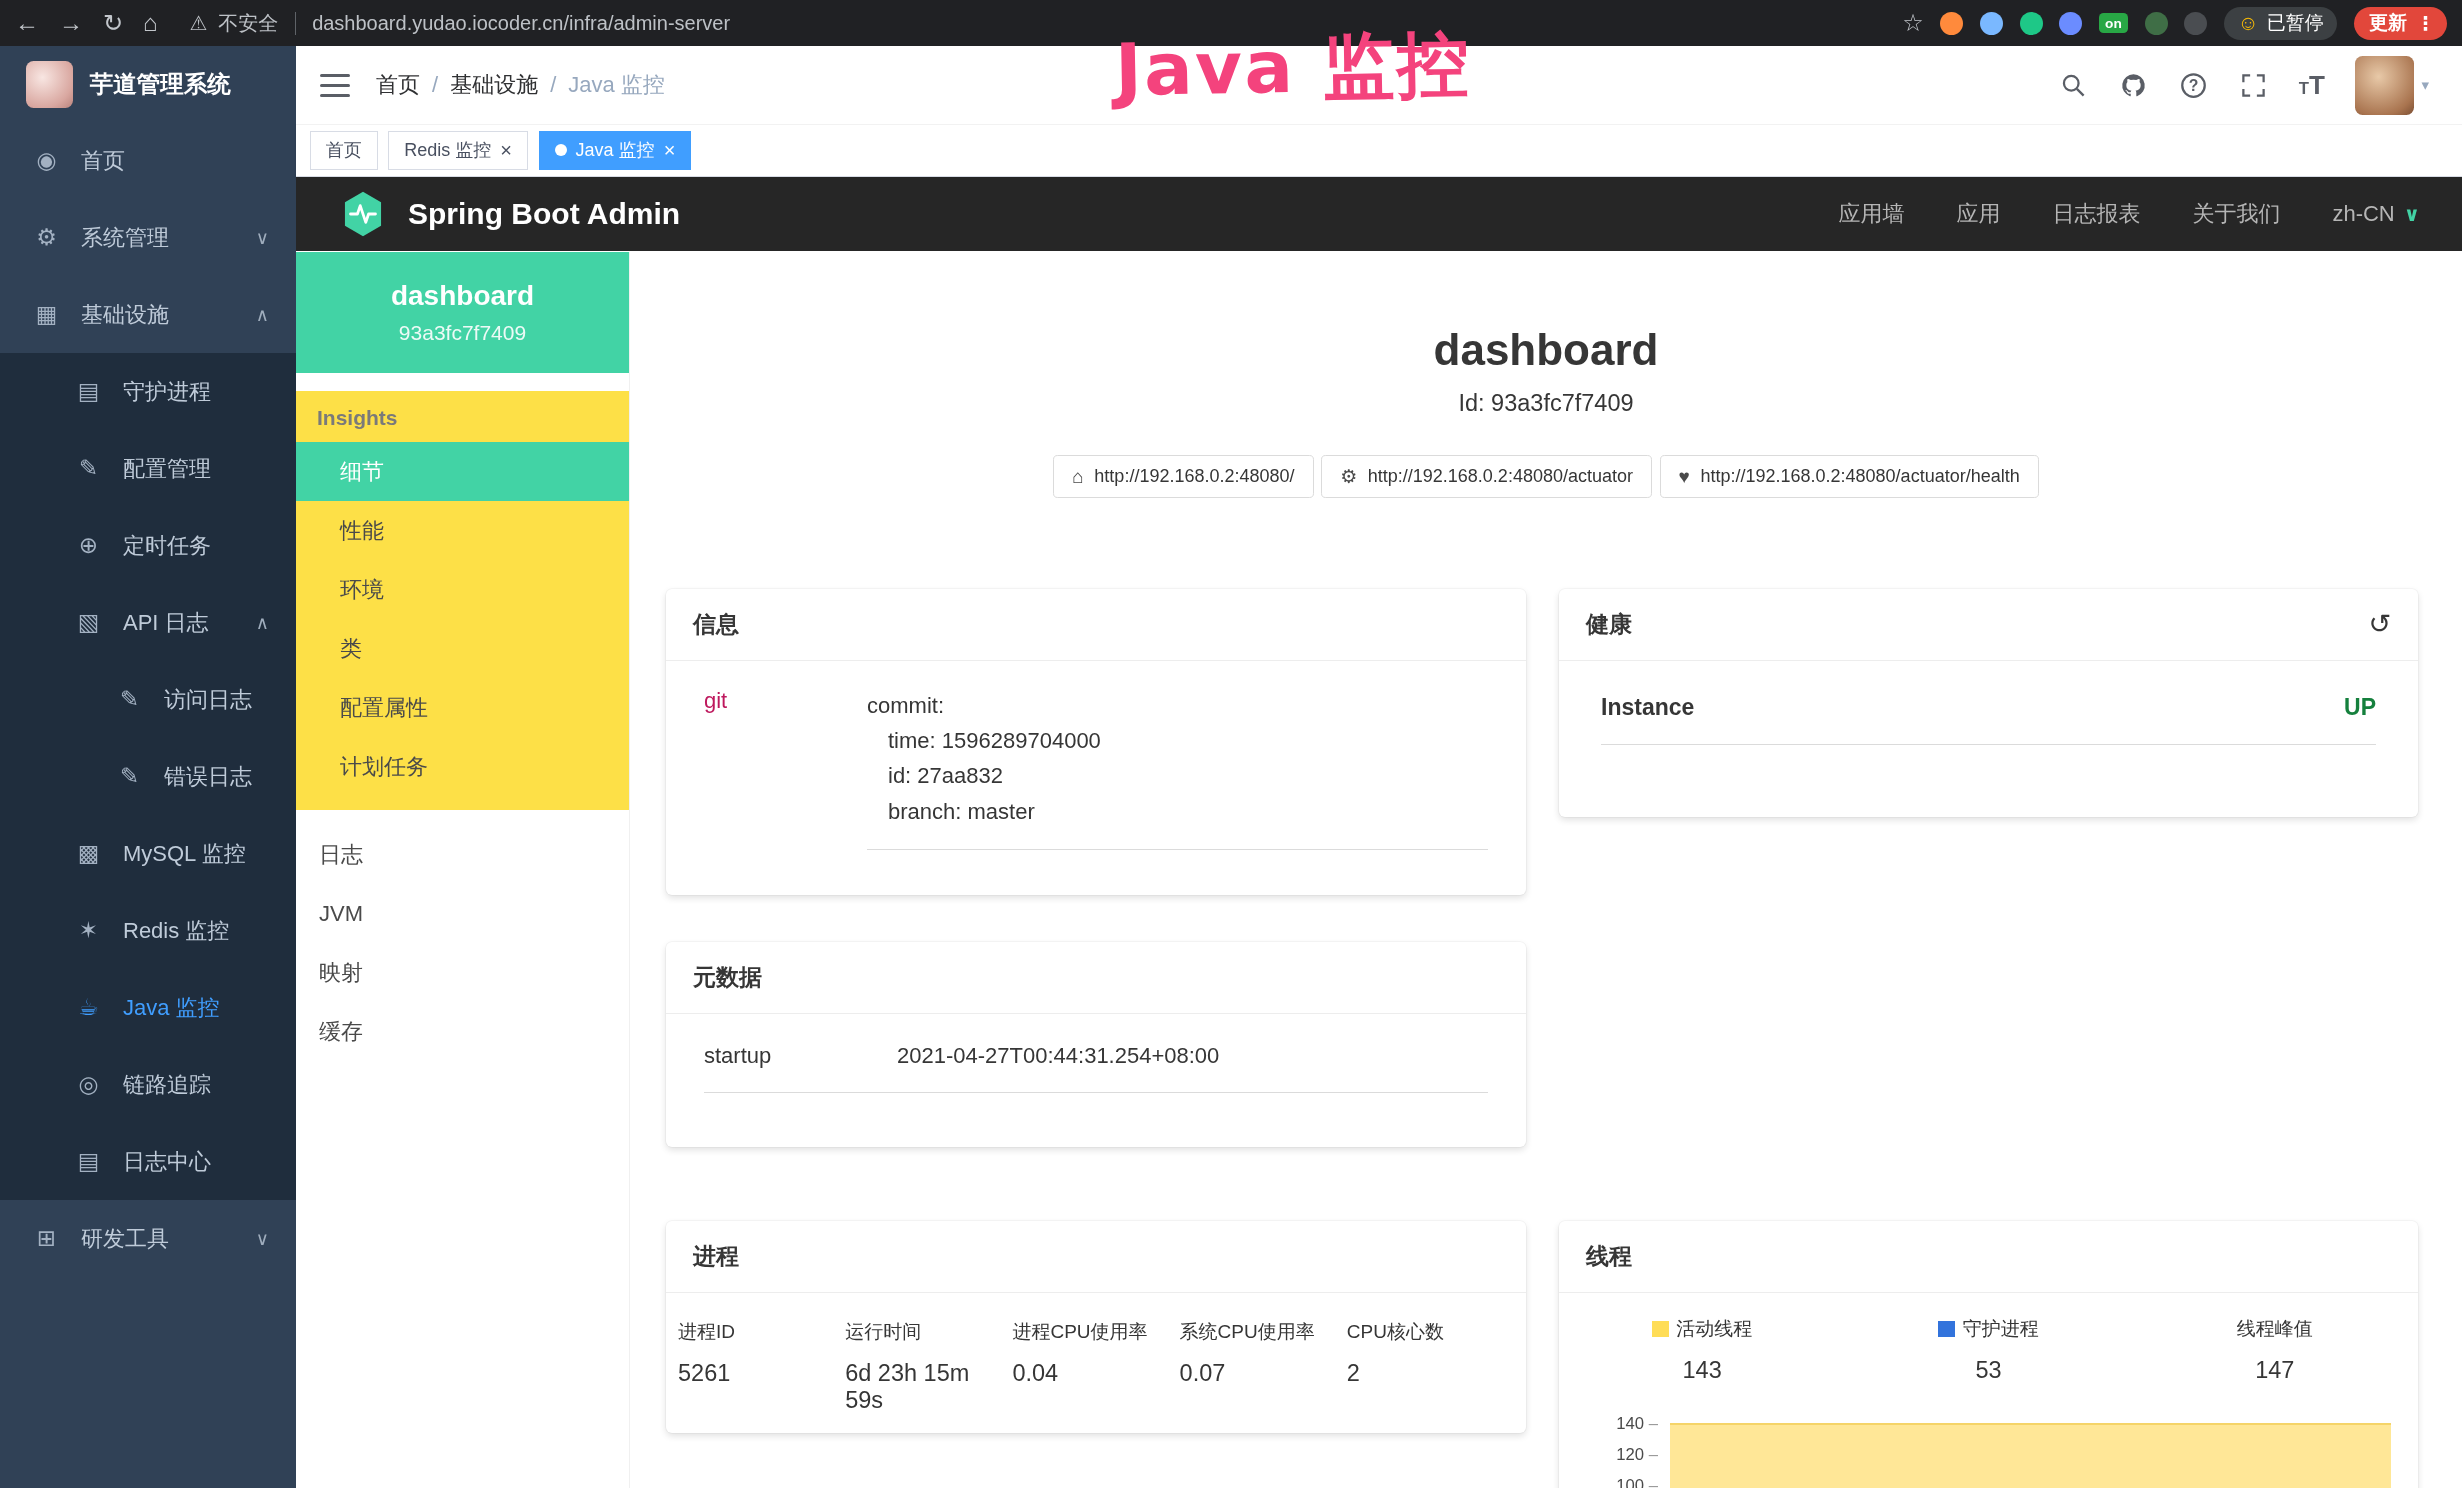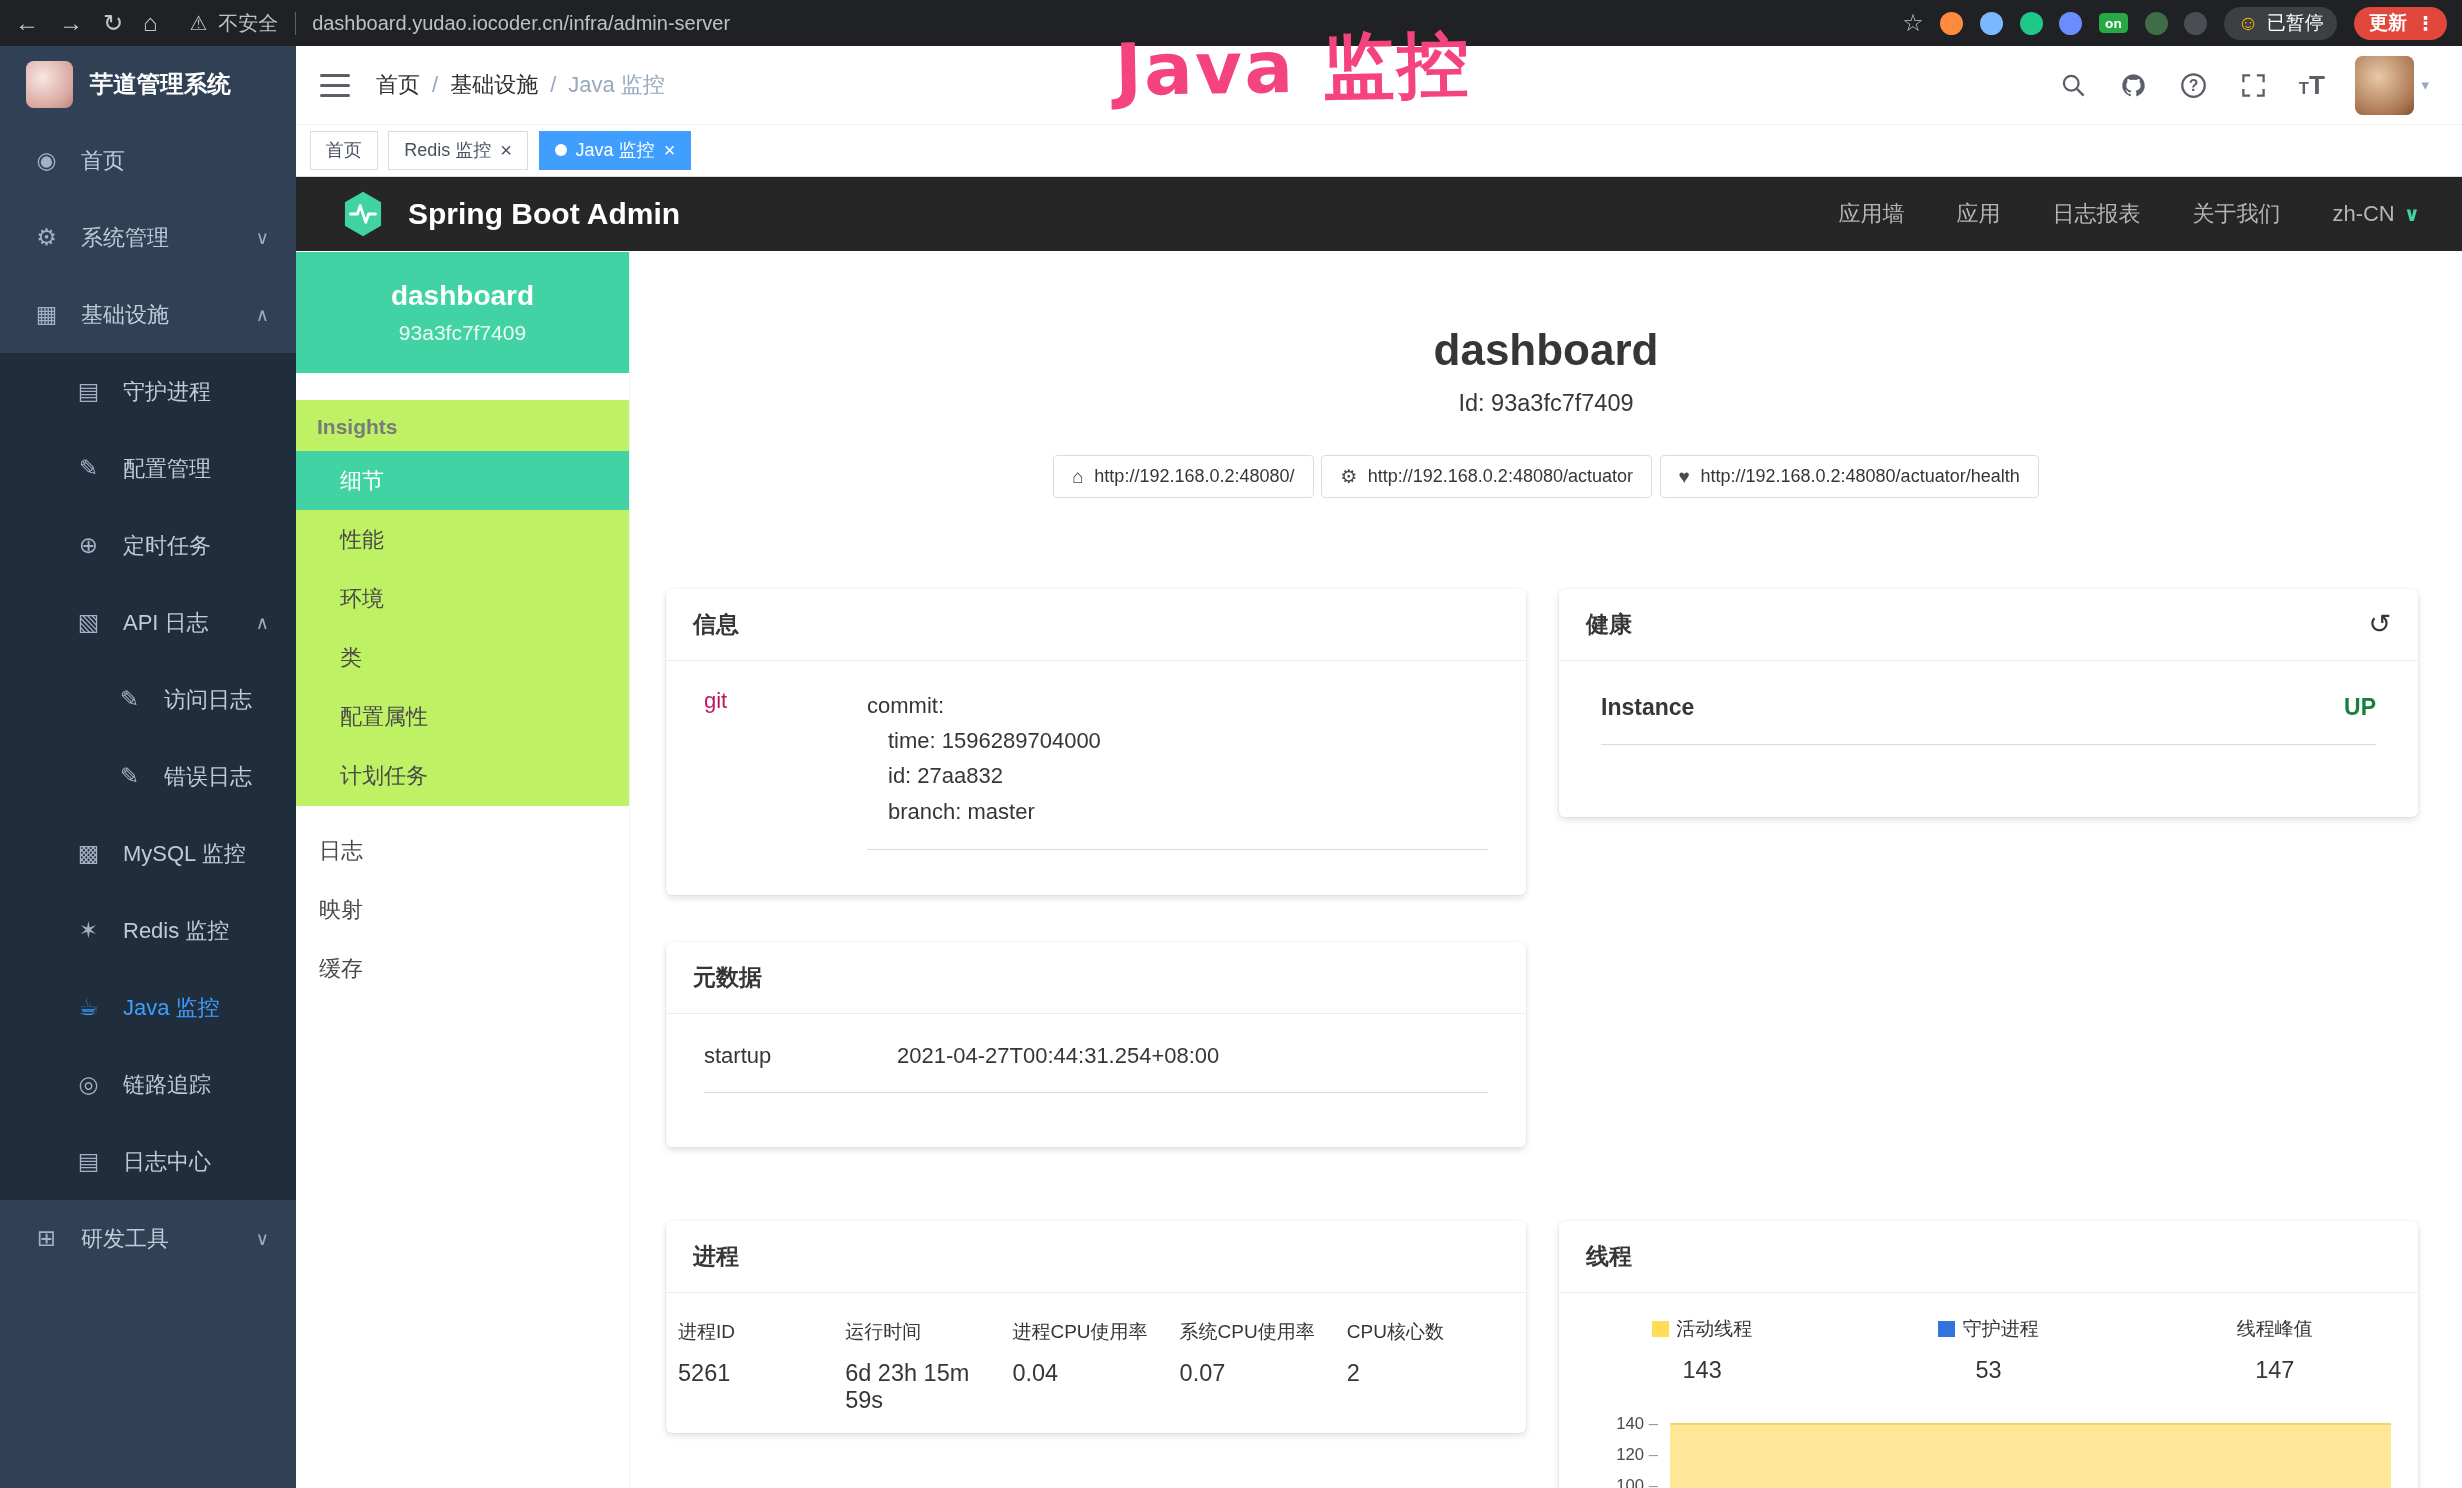--- a/index.html
+++ b/index.html
@@ -82,21 +82,21 @@
   .sba-nav-item { color:#b5b5b5; font-size:22px; cursor:pointer; }
   .sba-locale { display:flex; align-items:center; gap:9px; }
   .sba-locale .lchev { color:#42d3a5; font-size:20px; font-weight:bold; }
 
   .sba-body { position:absolute; left:296px; top:252px; right:0; bottom:0; display:flex; }
   .sba-sidebar { width:334px; background:#fff; border-right:0.8px solid #f0f0f0; flex:none; }
   .instance-head { height:121px; background:#42d3a5; color:#fff; display:flex; flex-direction:column;
     justify-content:center; align-items:center; gap:9px; cursor:pointer; }
   .instance-name { font-size:28px; font-weight:bold; }
   .instance-id { font-size:21px; opacity:.9; }
-  .menu-section { margin-top:27px; background:#bef264; padding-bottom:1px; }
+  .menu-section { margin-top:18px; background:#fde047; padding-bottom:14px; }
   .menu-label { color:#7a7a7a; font-weight:bold; font-size:21px; padding:15px 21px 12px; }
   .menu-sub-item { height:59px; display:flex; align-items:center; padding-left:44px; font-size:22px; color:#4a4a4a; cursor:pointer;font-family:Liberation Serif, serif; }
   .menu-sub-item.active { background:#42d3a5; color:#fff; }
   .menu-root { margin-top:15px; }
   .menu-root-item { height:59px; display:flex; align-items:center; padding-left:23px; font-size:22px; color:#4a4a4a; cursor:pointer; }
 
   .sba-content { position:relative; flex:1; background:#fff; overflow:hidden; }
   .page-title { position:absolute; top:73px; left:0; width:100%; text-align:center;
     font-size:44px; font-weight:bold; color:#363636; }
   .page-id { position:absolute; top:138px; left:0; width:100%; text-align:center; font-size:23.5px; color:#363636; }
@@ -353,20 +353,21 @@
         <div class="menu-label" data-interactable="false">Insights</div>
         <div class="menu-sub-item active" data-interactable="true">细节</div>
         <div class="menu-sub-item" data-interactable="true">性能</div>
         <div class="menu-sub-item" data-interactable="true">环境</div>
         <div class="menu-sub-item" data-interactable="true">类</div>
         <div class="menu-sub-item" data-interactable="true">配置属性</div>
         <div class="menu-sub-item" data-interactable="true">计划任务</div>
       </div>
       <div class="menu-root" data-interactable="false">
         <div class="menu-root-item" data-interactable="true">日志</div>
+        <div class="menu-root-item" data-interactable="true">JVM</div>
         <div class="menu-root-item" data-interactable="true">映射</div>
         <div class="menu-root-item" data-interactable="true">缓存</div>
       </div>
     </aside>
 
     <main class="sba-content" data-interactable="false">
       <div class="page-title" data-interactable="false">dashboard</div>
       <div class="page-id" data-interactable="false">Id: 93a3fc7f7409</div>
 
       <div class="endpoints" data-interactable="false">

